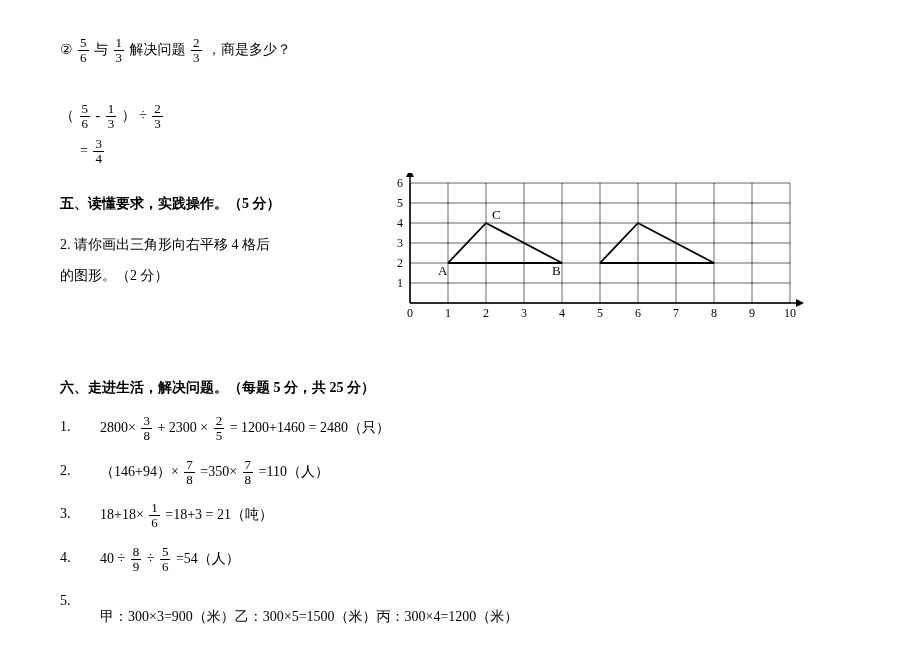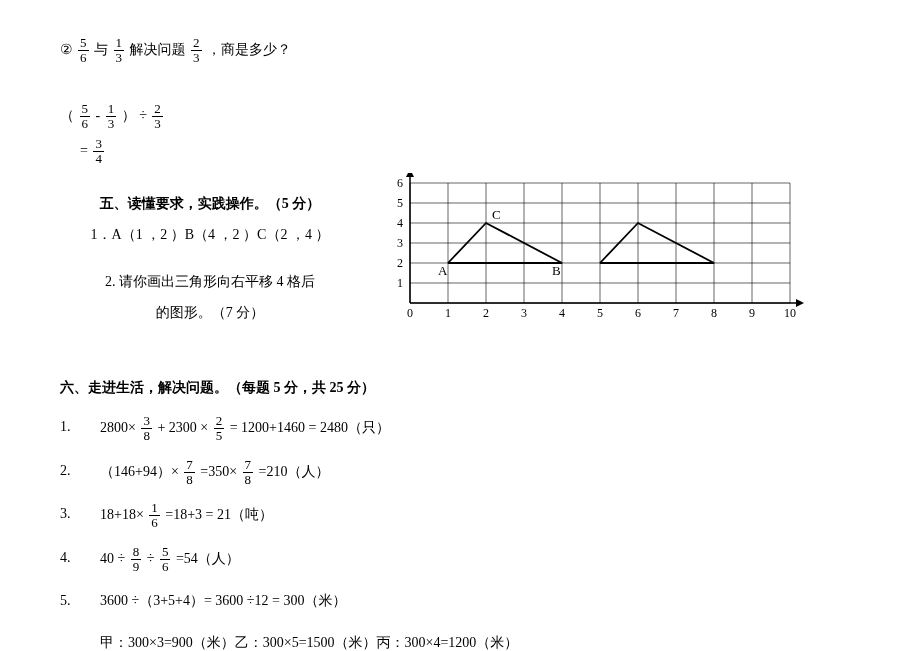--- a/index.html
+++ b/index.html
@@ -20,21 +20,21 @@
     font-size: 13px;
     line-height: 1.1;
     margin: 0 2px;
   }
   .frac .num { display: block; border-bottom: 1px solid #000; padding: 0 2px; }
   .frac .den { display: block; padding: 0 2px; }
   .section-title { font-weight: bold; margin-top: 18px; }
   .indent { margin-left: 30px; }
   .row { margin: 6px 0; }
   .content-wrap { display: flex; align-items: flex-start; }
-  .left-col { flex: 0 0 300px; text-align: center; }
+  .left-col { flex: 0 0 300px; }
   .chart-col { margin-left: 20px; }
   .q-item { margin: 14px 0; padding-left: 40px; position: relative; }
   .q-item .qn { position: absolute; left: 0; }
   svg { display: block; }
   .spacer { height: 24px; }
 </style>
 </head>
 <body>
 
 <div class="row">
@@ -60,24 +60,23 @@
 </div>
 
 <div class="row" style="margin-left:20px">
   <span>=</span>
   <span class="frac"><span class="num">3</span><span class="den">4</span></span>
 </div>
 
 <div class="content-wrap">
   <div class="left-col">
     <div class="section-title">五、读懂要求，实践操作。（5 分）</div>
-    <div class="row">1．A（1 ，2 ）B（4 ，2 ）C（2 ，4 ）</div>
     <div style="height:10px"></div>
     <div class="row">2. 请你画出三角形向右平移 4 格后</div>
-    <div class="row">的图形。（7 分）</div>
+    <div class="row">的图形。（2 分）</div>
   </div>
   <div class="chart-col">
     <svg id="grid-svg" width="430" height="160">
         <line x1="30" y1="10" x2="30" y2="130" stroke="#000" stroke-width="0.6"></line>
         <line x1="68" y1="10" x2="68" y2="130" stroke="#000" stroke-width="0.6"></line>
         <line x1="106" y1="10" x2="106" y2="130" stroke="#000" stroke-width="0.6"></line>
         <line x1="144" y1="10" x2="144" y2="130" stroke="#000" stroke-width="0.6"></line>
         <line x1="182" y1="10" x2="182" y2="130" stroke="#000" stroke-width="0.6"></line>
         <line x1="220" y1="10" x2="220" y2="130" stroke="#000" stroke-width="0.6"></line>
         <line x1="258" y1="10" x2="258" y2="130" stroke="#000" stroke-width="0.6"></line>
@@ -134,37 +133,36 @@
   <span class="frac"><span class="num">2</span><span class="den">5</span></span>
   <span>= 1200+1460 = 2480（只）</span>
 </div>
 
 <div class="q-item">
   <span class="qn">2.</span>
   <span>（146+94）×</span>
   <span class="frac"><span class="num">7</span><span class="den">8</span></span>
   <span>=350×</span>
   <span class="frac"><span class="num">7</span><span class="den">8</span></span>
-  <span>=210（人）</span>
+  <span>=110（人）</span>
 </div>
 
 <div class="q-item">
   <span class="qn">3.</span>
   <span>18+18×</span>
   <span class="frac"><span class="num">1</span><span class="den">6</span></span>
   <span>  =18+3 = 21（吨）</span>
 </div>
 
 <div class="q-item">
   <span class="qn">4.</span>
   <span>40 ÷</span>
   <span class="frac"><span class="num">8</span><span class="den">9</span></span>
   <span>÷</span>
   <span class="frac"><span class="num">5</span><span class="den">6</span></span>
   <span>=54（人）</span>
 </div>
 
 <div class="q-item">
   <span class="qn">5.</span>
-  <span>3600 ÷（3+5+4）= 3600 ÷12 = 300（米）</span>
   <div style="height:16px"></div>
   <div>甲：300×3=900（米）乙：300×5=1500（米）丙：300×4=1200（米）</div>
 </div>
 
 </body></html>

